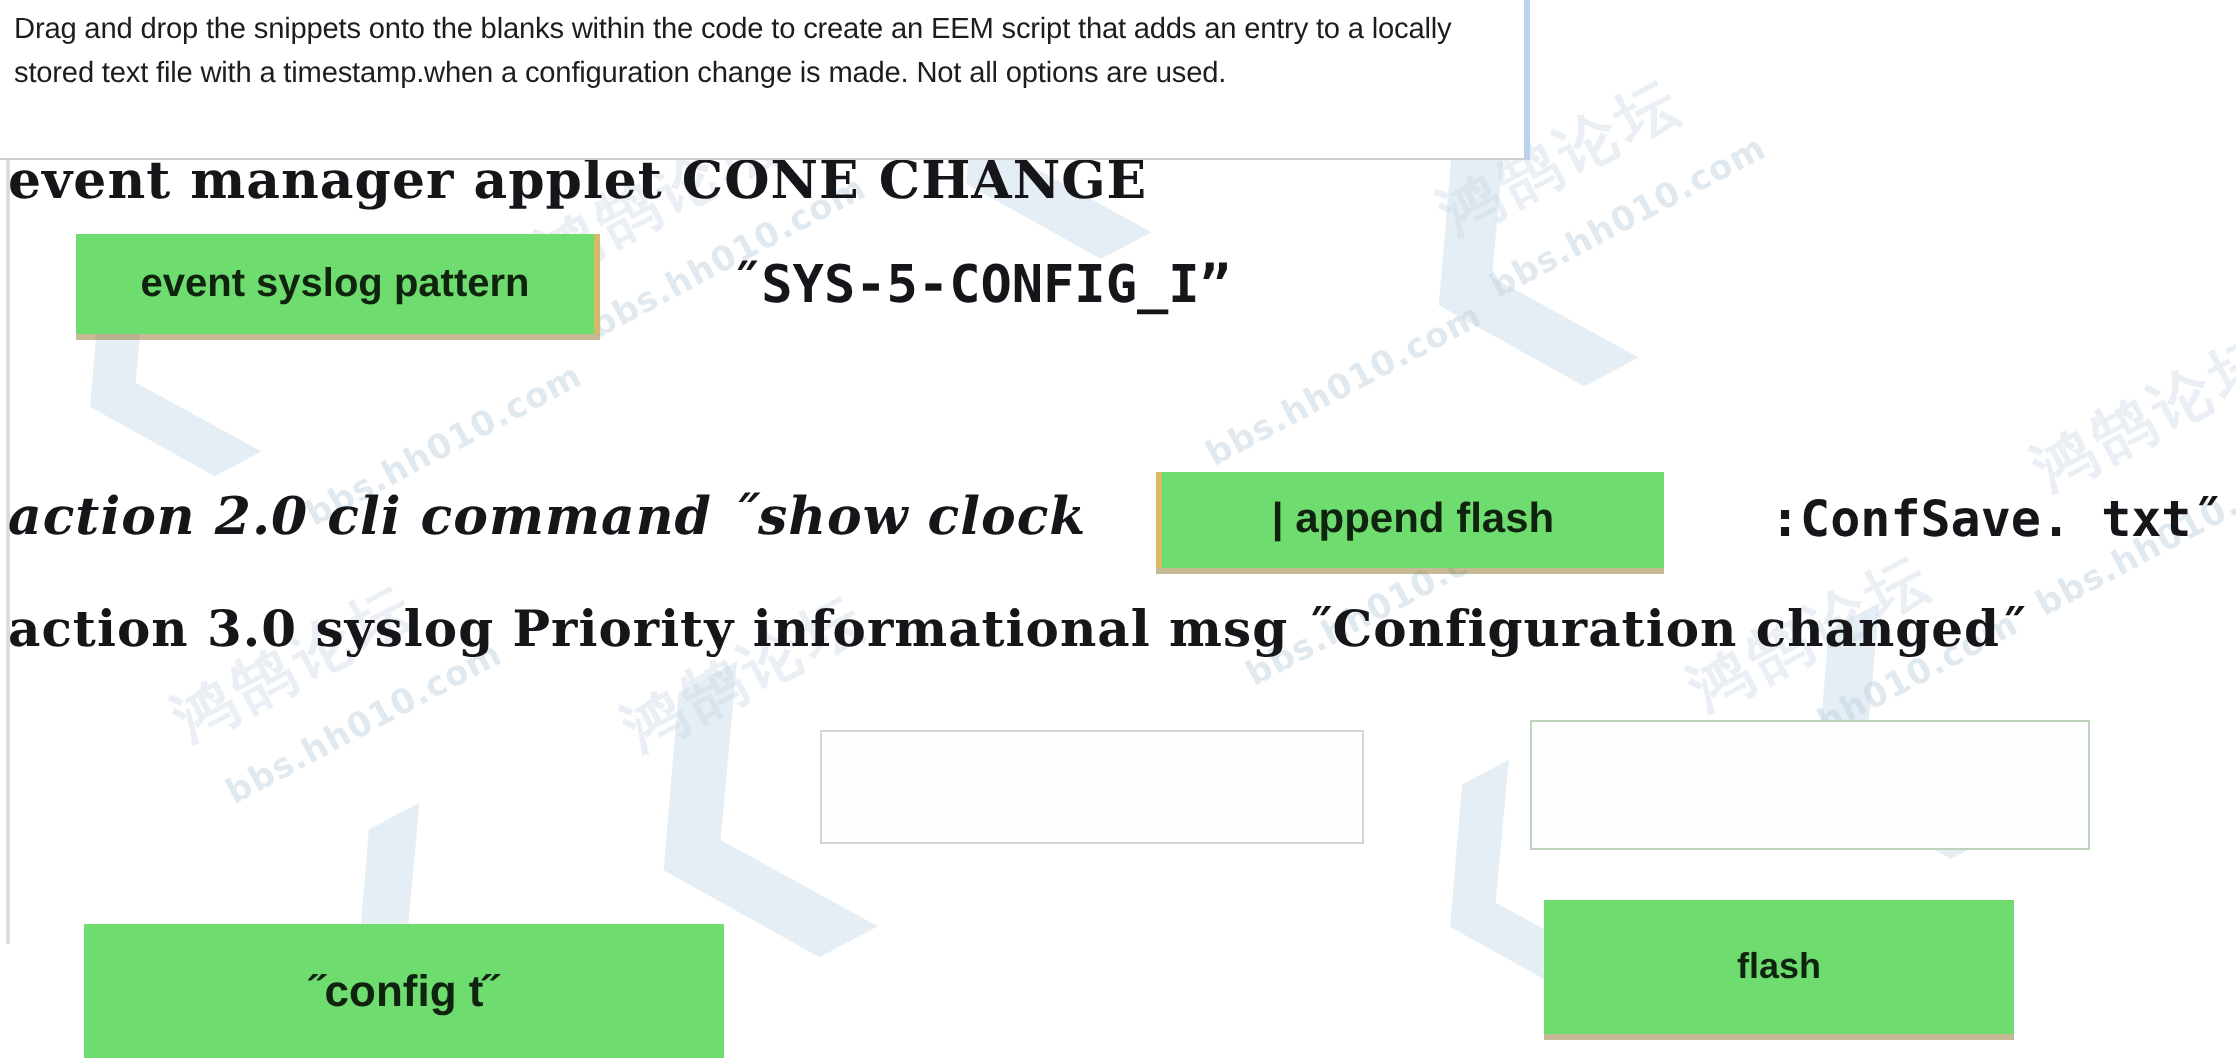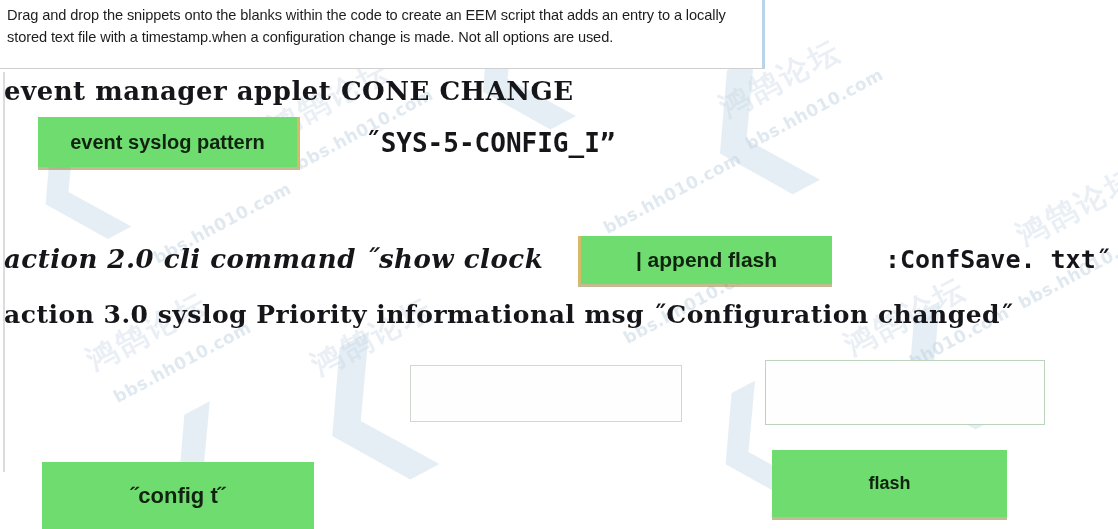--- a/index.html
+++ b/index.html
@@ -62,21 +62,21 @@
     transform-origin: center;
     line-height: 1;
   }
 
   
   .instructions {
     position: absolute;
     left: 0;
     top: 0;
     width: 765px;
-    height: 69px;
+    height: 80px;
     background: #ffffff;
     border-right: 3px solid #b9d3ea;
     border-bottom: 1px solid #cfcfcf;
     box-sizing: border-box;
     padding: 4px 8px 4px 7px;
     z-index: 5;
   }
   .instructions p {
     margin: 0;
     font-family: "Liberation Sans", sans-serif;
@@ -234,21 +234,21 @@
 
 
     <div class="blank" style="left:410px; top:293px; width:272px; height:57px;">
       
     </div>
 
     <div class="blank greenline" style="left:765px; top:288px; width:280px; height:65px;">
       
     </div>
 
-    <div class="snippet" style="left:42px; top:390px; width:272px; height:67px; font-size:22px;">
+    <div class="snippet" style="left:42px; top:390px; width:320px; height:67px; font-size:22px;">
       <span class="snippet-label">˝config t˝</span>
     </div>
 
     <div class="snippet" style="left:772px; top:378px; width:235px; height:67px; font-size:18px;">
       <span class="snippet-label">flash</span>
     </div>
 
   </div>
 
 

